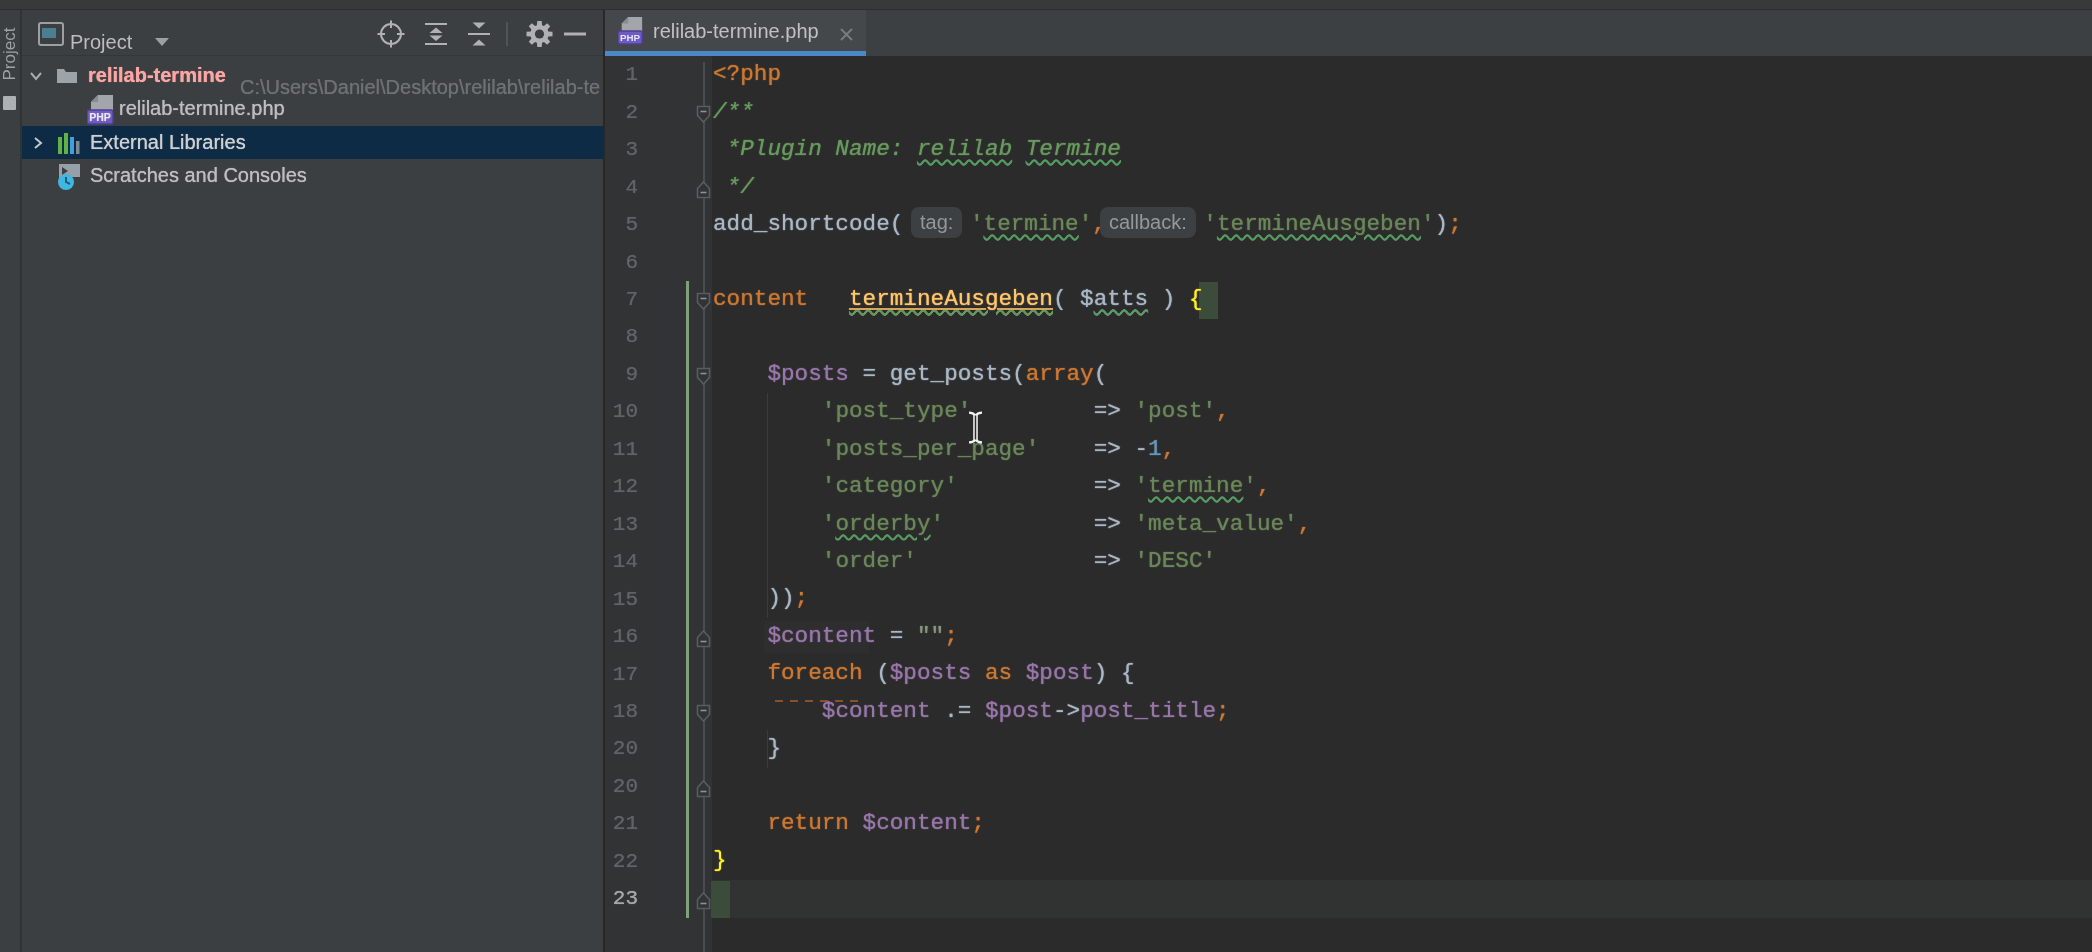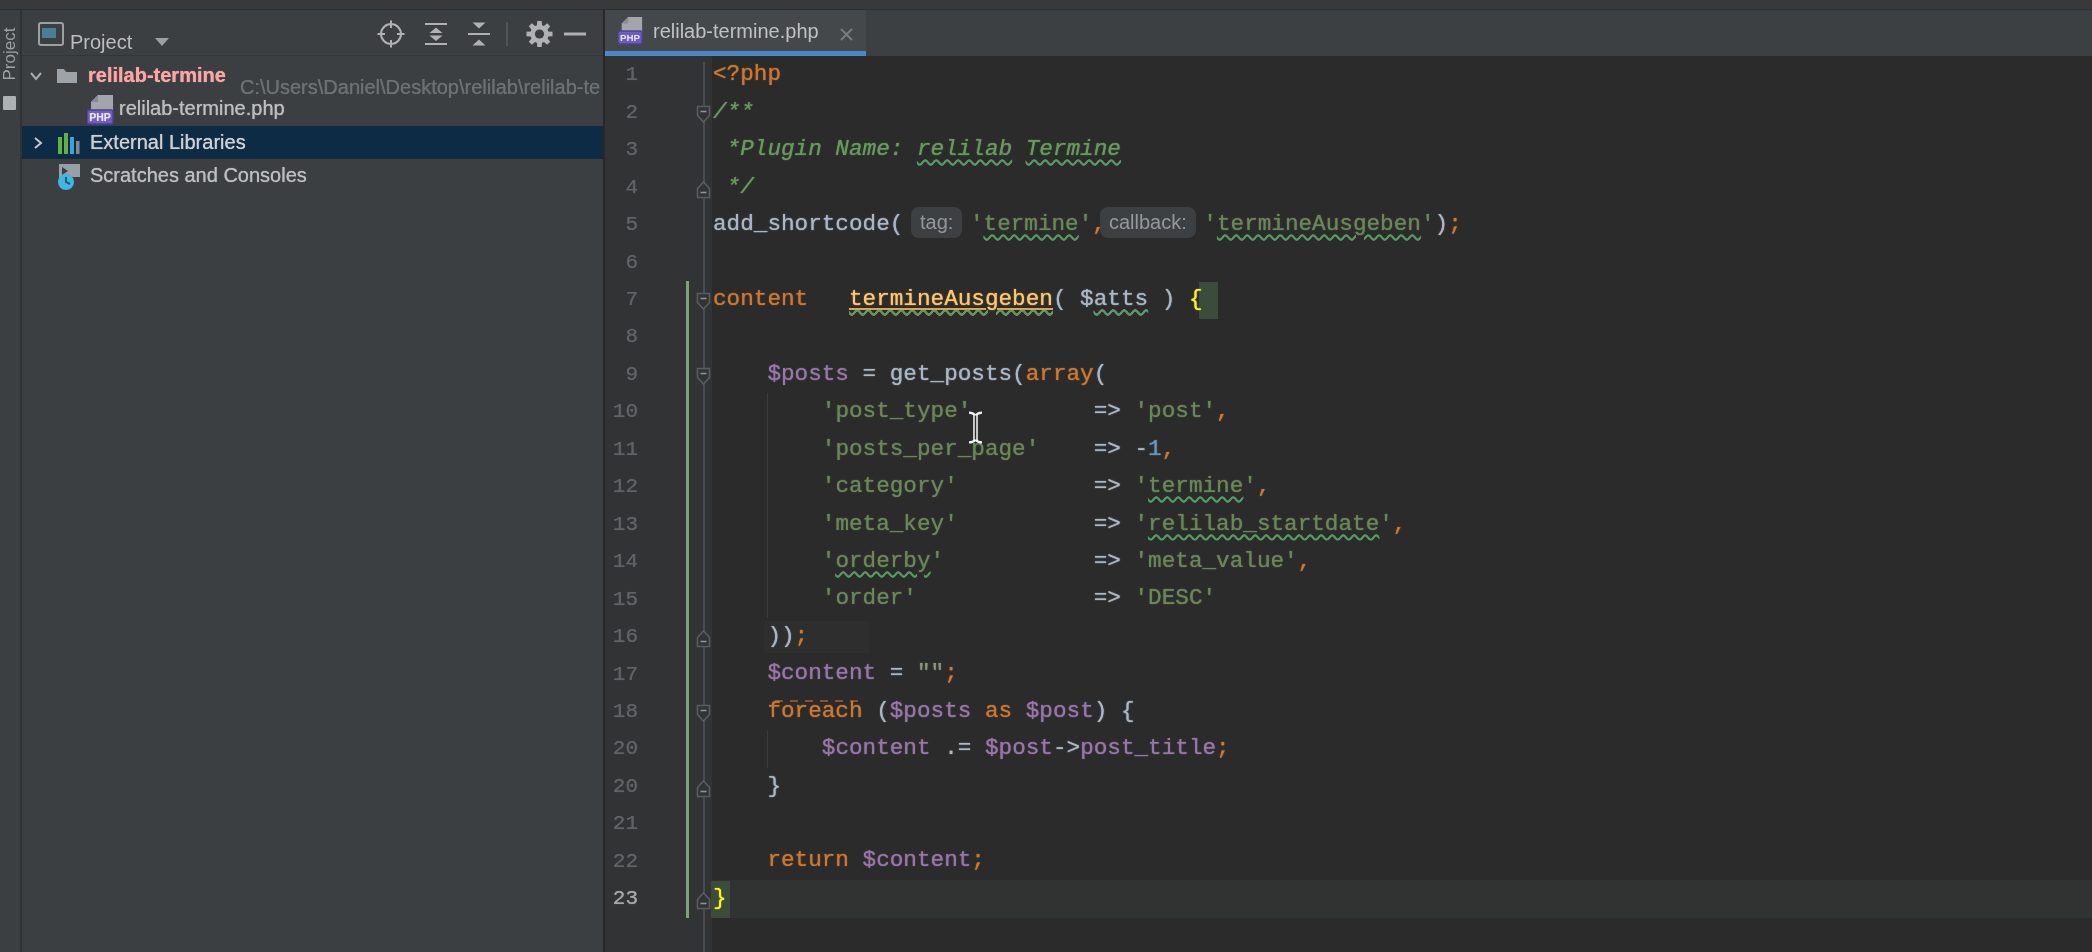--- a/index.html
+++ b/index.html
@@ -244,21 +244,20 @@
 <div><span class="c"> *Plugin Name: <span class="w">relilab</span> <span class="w">Termine</span></span></div>
 <div><span class="c"> */</span></div>
 <div>add_shortcode( <span class="hint">tag:</span> <span class="s">'<span class="w">termine</span>'</span><span class="o">,</span><span class="hint">callback:</span> <span class="s">'<span class="w">termineAusgeben</span>'</span>)<span class="o">;</span></div>
 <div></div>
 <div><span class="o">content</span>   <span class="y w"><span class="u">termineAusgeben</span></span>( $<span class="w">atts</span> ) <span class="brace">{</span></div>
 <div></div>
 <div>    <span class="v">$posts</span> = get_posts(<span class="o">array</span>(</div>
 <div>        <span class="s">'post_type'</span>         =&gt; <span class="s">'post'</span><span class="o">,</span></div>
 <div>        <span class="s">'posts_per_page'</span>    =&gt; -<span class="n">1</span><span class="o">,</span></div>
 <div>        <span class="s">'category'</span>          =&gt; <span class="s">'<span class="w">termine</span>'</span><span class="o">,</span></div>
-<div>        <span class="s">'meta_key'</span>          =&gt; <span class="s">'<span class="w">relilab_startdate</span>'</span><span class="o">,</span></div>
 <div>        <span class="s">'<span class="w">orderby</span>'</span>           =&gt; <span class="s">'meta_value'</span><span class="o">,</span></div>
 <div>        <span class="s">'order'</span>             =&gt; <span class="s">'DESC'</span></div>
 <div>    ))<span class="o">;</span></div>
 <div>    <span class="v">$content</span> = <span style="color:#87947e;">""</span><span class="o">;</span></div>
 <div>    <span class="o">foreach</span> (<span class="v">$posts</span> <span class="o">as</span> <span class="v">$post</span>) {</div>
 <div>        <span class="v">$content</span> .= <span class="v">$post</span>-&gt;<span class="v">post_title</span><span class="o">;</span></div>
 <div>    }</div>
 <div></div>
 <div>    <span class="o">return</span> <span class="v">$content</span><span class="o">;</span></div>
 <div><span class="brace">}</span></div>

